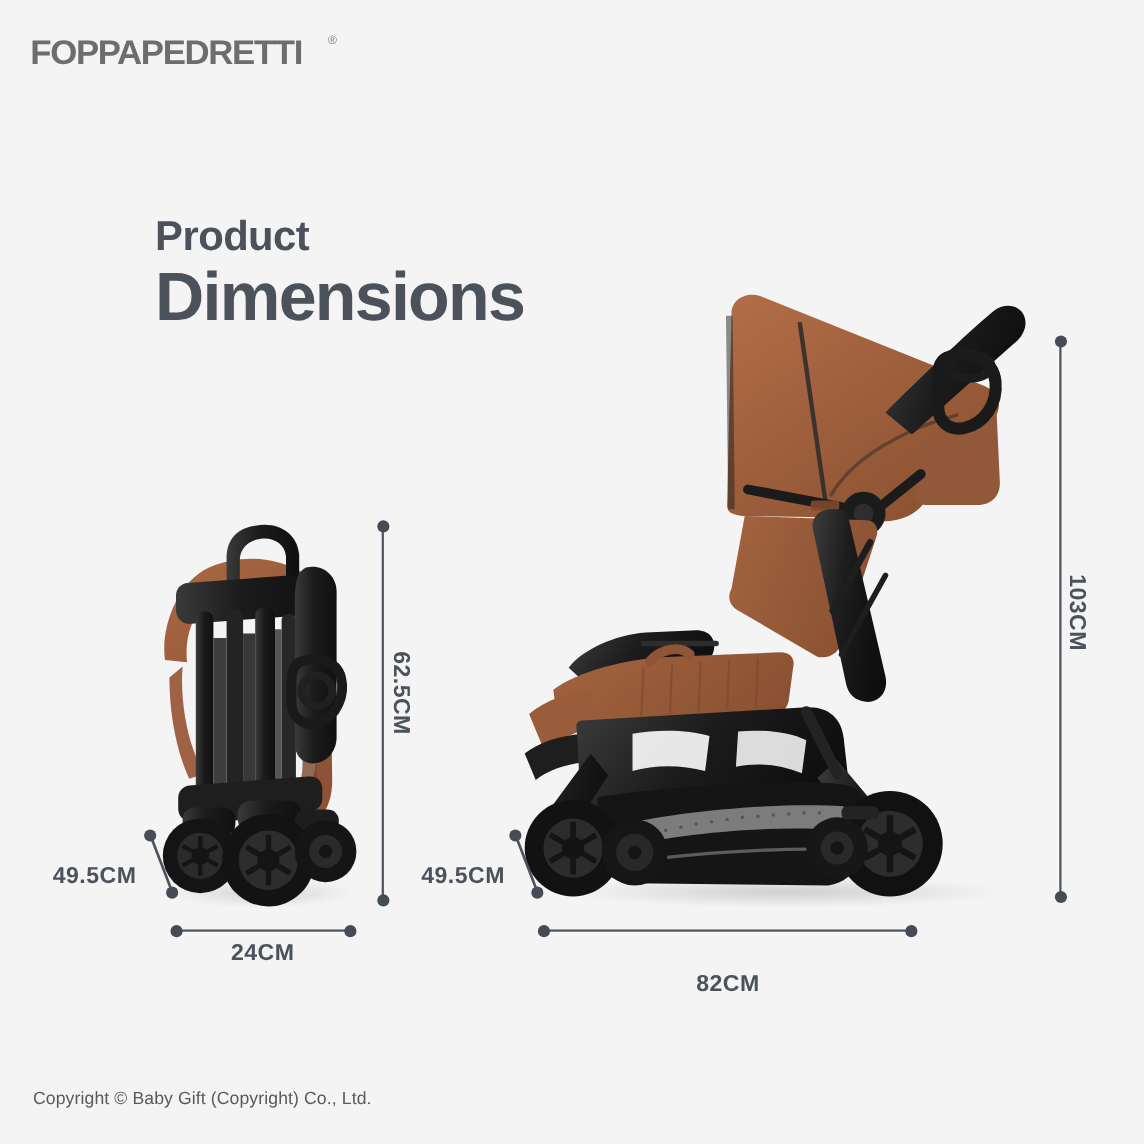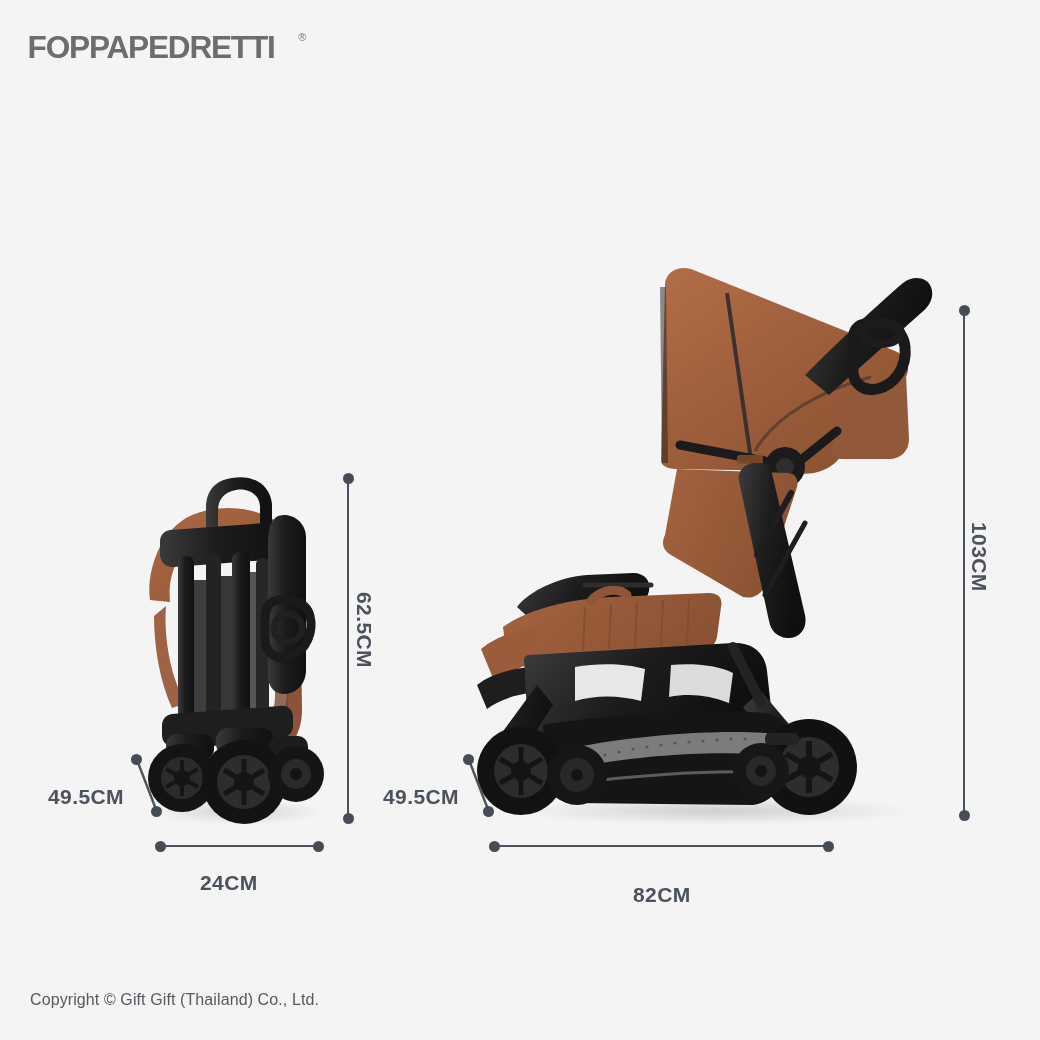--- a/index.html
+++ b/index.html
@@ -71,20 +71,24 @@
 </head>
 <body>
 
 <div id="page">
 
   <div id="logo">
     <span class="wordmark">FOPPAPEDRETTI</span>
     <span class="regmark">®</span>
   </div>
 
+  <div id="title-block">
+    <div id="title-small">Product</div>
+    <div id="title-large">Dimensions</div>
+  </div>
 
   <svg id="folded-stroller" class="product" viewBox="0 0 230 370">
     <defs>
       <linearGradient id="fabA" x1="0" y1="0" x2="1" y2="1">
         <stop offset="0%" stop-color="#ac6a45"></stop>
         <stop offset="55%" stop-color="#9e5e3c"></stop>
         <stop offset="100%" stop-color="#7e4830"></stop>
       </linearGradient>
       <linearGradient id="blkA" x1="0" y1="0" x2="1" y2="0">
         <stop offset="0%" stop-color="#3a3a3a"></stop>
@@ -326,34 +330,34 @@
   <svg class="diag" style="left:130px; top:752px; width:40px; height:72px;" viewBox="0 0 40 72">
     <line x1="7" y1="8" x2="27" y2="60"></line>
   </svg>
   <div class="dot" style="left:131px; top:754px;"></div>
   <div class="dot" style="left:151px; top:806px;"></div>
   <div class="dim-label" style="left:48px; top:785px;">49.5CM</div>
 
   <div class="dim-line horz" style="left:160px; top:845px; width:158px;"></div>
   <div class="dot" style="left:155px; top:841px;"></div>
   <div class="dot" style="left:313px; top:841px;"></div>
-  <div class="dim-label" style="left:200px; top:855px;margin-top:16px;">24CM</div>
+  <div class="dim-label" style="left:210px; top:855px;">24CM</div>
 
   <div class="dim-line vert" style="left:963px; top:310px; height:505px;"></div>
   <div class="dot" style="left:959px; top:305px;"></div>
   <div class="dot" style="left:959px; top:810px;"></div>
   <div class="dim-label rot" style="left:991px; top:522px;">103CM</div>
 
   <svg class="diag" style="left:462px; top:752px; width:40px; height:72px;" viewBox="0 0 40 72">
     <line x1="7" y1="8" x2="27" y2="60"></line>
   </svg>
   <div class="dot" style="left:463px; top:754px;"></div>
   <div class="dot" style="left:483px; top:806px;"></div>
   <div class="dim-label" style="left:383px; top:785px;">49.5CM</div>
 
   <div class="dim-line horz" style="left:494px; top:845px; width:334px;"></div>
   <div class="dot" style="left:489px; top:841px;"></div>
   <div class="dot" style="left:823px; top:841px;"></div>
   <div class="dim-label" style="left:633px; top:883px;">82CM</div>
 
-  <div id="footer">Copyright © Gift Gift (Thailand) Co., Ltd.</div>
+  <div id="footer">Copyright © Baby Gift (Copyright) Co., Ltd.</div>
 
 </div>
 
 </body></html>

